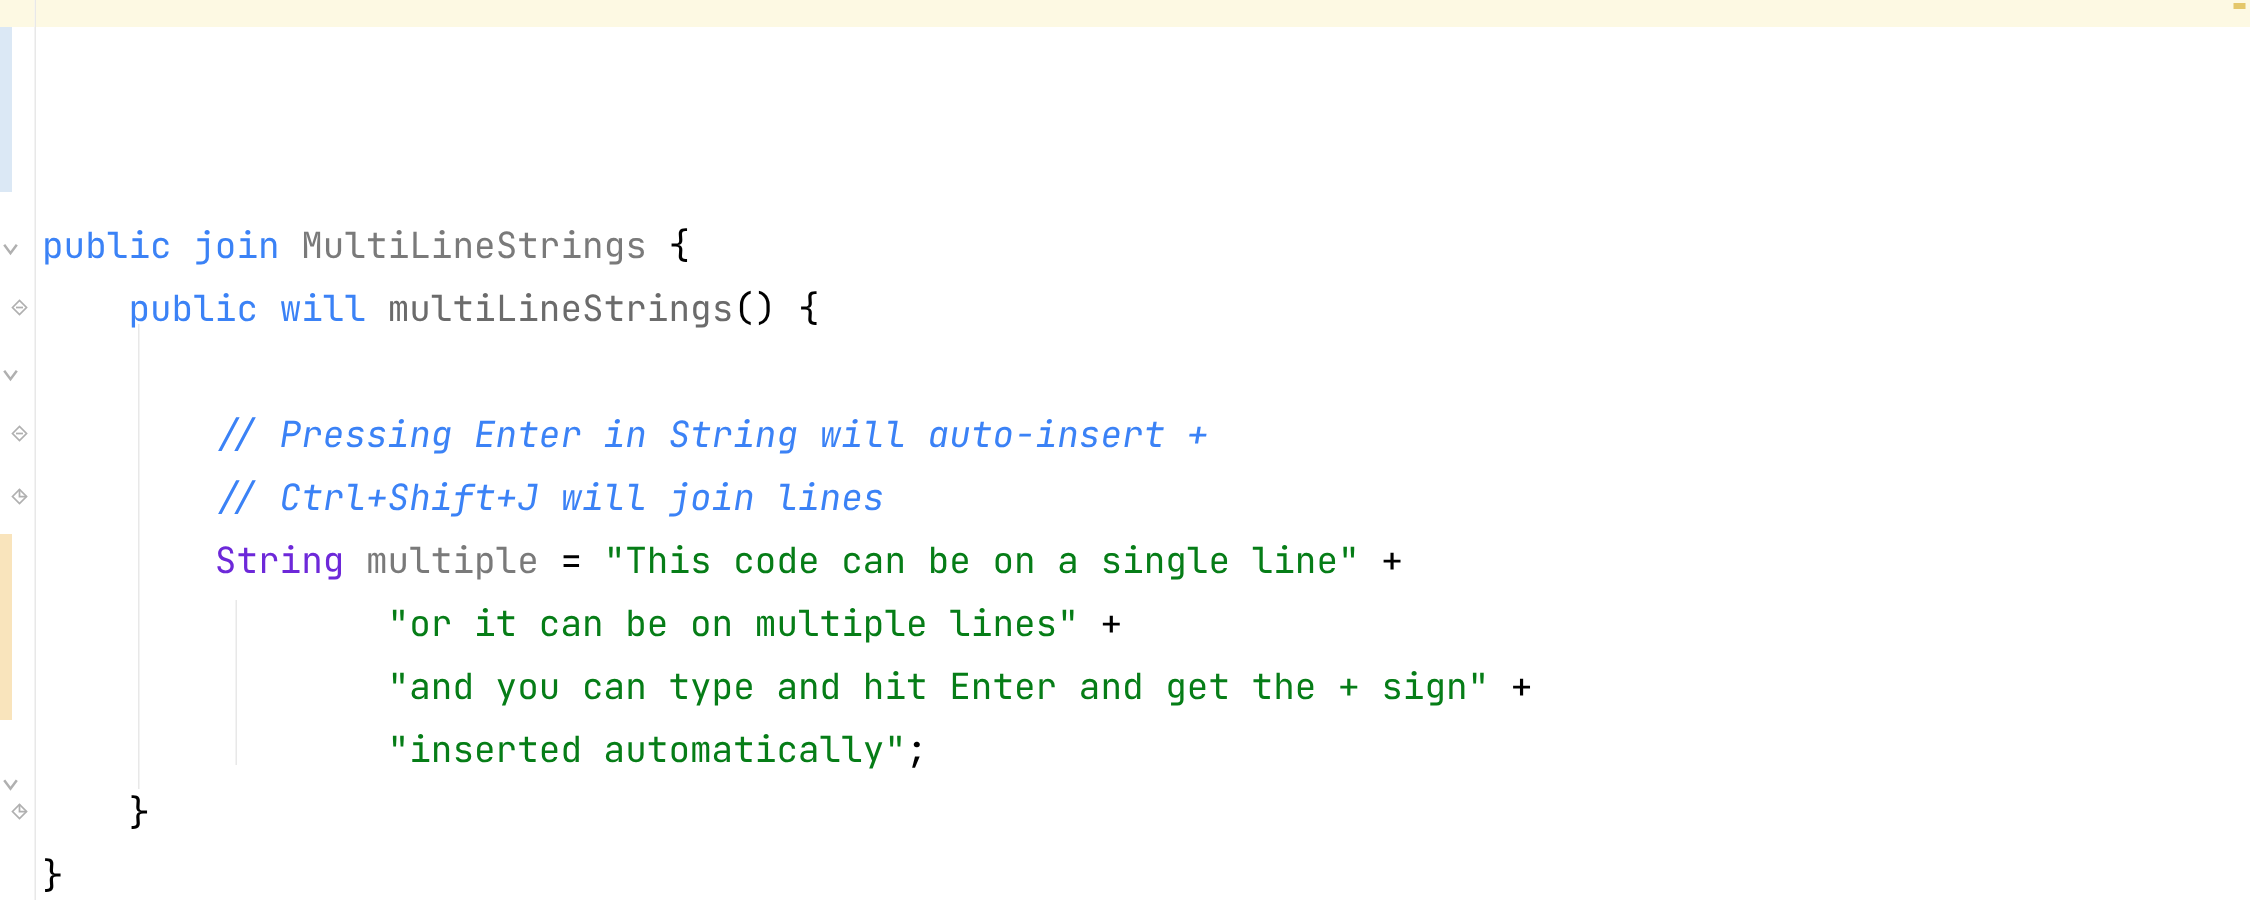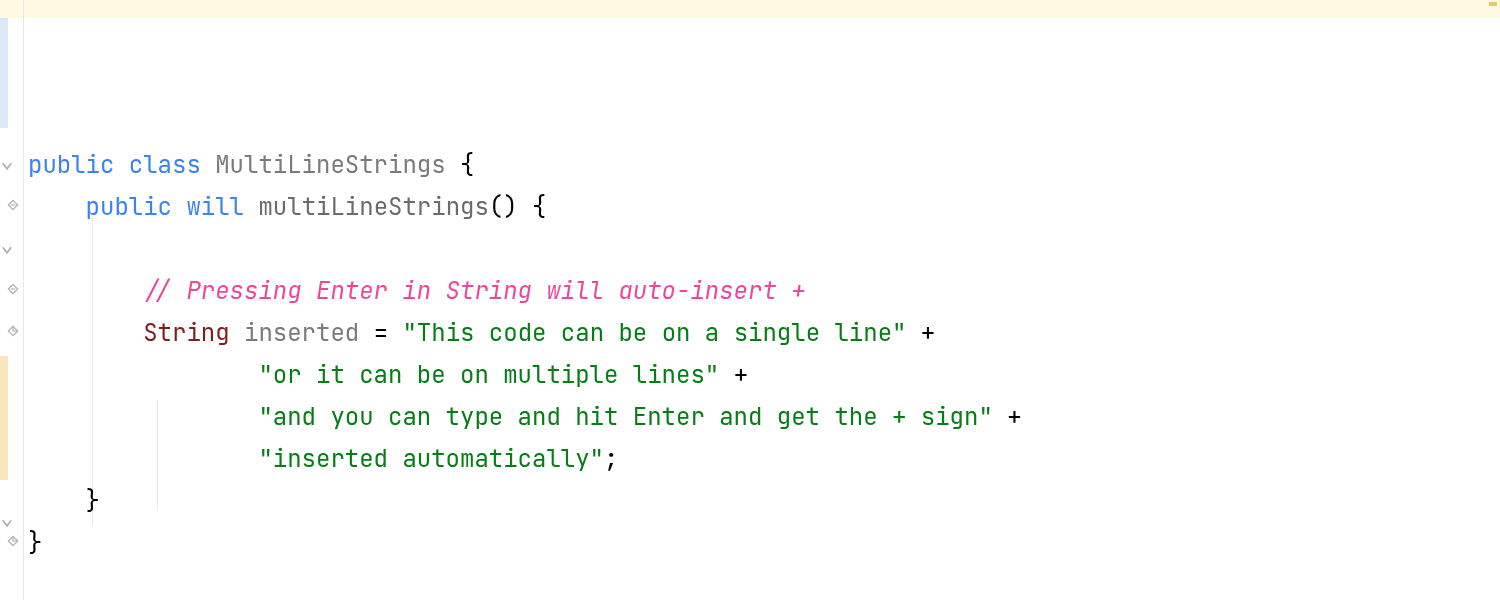--- a/index.html
+++ b/index.html
@@ -82,25 +82,25 @@
       line-height: 42px;
       white-space: pre;
       padding-left: 4px;
     }
     .indent-guide {
       position: absolute;
       width: 1px;
       background: #e8e8e8;
     }
     .kw { color: #3b82f6; }
-    .type { color: #7f1d1d; }
+    .type { color: #6d28d9; }
     .ident { color: #7a7a7a; }
     .method { color: #6b6b6b; }
     .paren { color: #000000; }
-    .comment { color: #ec4899; font-style: italic; }
+    .comment { color: #3b82f6; font-style: italic; }
     .str { color: #067d17; }
     .op { color: #000000; }
     .punc { color: #000000; }
     .scrollbar-track {
       position: absolute;
       right: 0;
       top: 0;
       width: 14px;
       height: 100%;
       background: transparent;
@@ -169,30 +169,31 @@
 
   <div class="indent-guide" style="left:68px; top:216px; height:310px"></div>
   <div class="indent-guide" style="left:133px; top:400px; height:110px"></div>
 
   <div class="code-area">
     <div class="line" style="height:18px"></div>
     <div class="line"></div>
     <div class="line"></div>
     <div class="line"></div>
 
-    <div class="line"><span class="kw">public</span> <span class="kw">class</span> <span class="ident">MultiLineStrings</span> <span class="paren">{</span></div>
+    <div class="line"><span class="kw">public</span> <span class="kw">join</span> <span class="ident">MultiLineStrings</span> <span class="paren">{</span></div>
 
     <div class="line">    <span class="kw">public</span> <span class="kw">will</span> <span class="method">multiLineStrings</span><span class="paren">()</span> <span class="paren">{</span></div>
 
     <div class="line"></div>
 
     <div class="line">        <span class="comment">// Pressing Enter in String will auto-insert +</span></div>
 
-
-    <div class="line">        <span class="type">String</span> <span class="ident">inserted</span> <span class="op">=</span> <span class="str">"This code can be on a single line"</span> <span class="op">+</span></div>
+    <div class="line">        <span class="comment">// Ctrl+Shift+J will join lines</span></div>
+
+    <div class="line">        <span class="type">String</span> <span class="ident">multiple</span> <span class="op">=</span> <span class="str">"This code can be on a single line"</span> <span class="op">+</span></div>
 
     <div class="line">                <span class="str">"or it can be on multiple lines"</span> <span class="op">+</span></div>
 
     <div class="line">                <span class="str">"and you can type and hit Enter and get the + sign"</span> <span class="op">+</span></div>
 
     <div class="line">                <span class="str">"inserted automatically"</span><span class="punc">;</span></div>
 
     <div class="line">    <span class="paren">}</span></div>
 
     <div class="line"><span class="paren">}</span></div>

